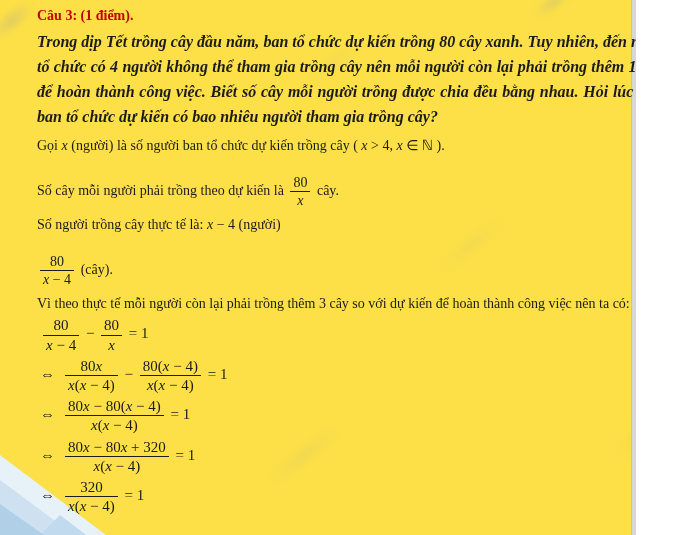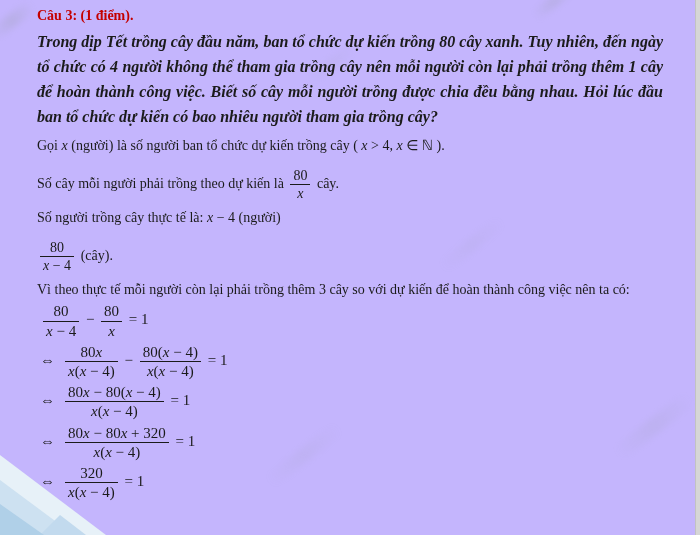--- a/index.html
+++ b/index.html
@@ -2,21 +2,21 @@
 <html lang="vi"><head>
 <meta charset="utf-8">
 <style>
   html,body{margin:0;padding:0;}
   body{
     width:700px;height:535px;overflow:hidden;
     background:#ffffff;
     font-family:"Liberation Serif", serif;
   }
   .page{
-    position:relative;width:700px;height:535px;background:#c4b5fd;overflow:hidden;
+    position:relative;width:636px;height:535px;background:#fde047;overflow:hidden;
   }
   
   .edge-strip{
     position:absolute;top:0;right:0;width:4px;height:100%;
     background:#d6d6d6;border-left:1px solid #c2c2c2;
   }
   
   .wm{
     position:absolute;
     background:linear-gradient(90deg, rgba(160,166,175,0), rgba(150,156,166,.85), rgba(160,166,175,0));
@@ -46,21 +46,21 @@
   }
   .problem{
     margin-top:3px;
     font-weight:bold;font-style:italic;
     font-size:16px;line-height:25px;
     text-align:justify;
   }
   .solution{font-size:14px;}
   .sol-line{line-height:17px;}
   .sol-line.k-text{margin-top:8px;}
-  .sol-line.k-frac{margin-top:14px;}
+  .sol-line.k-frac{margin-top:21px;}
   .sol-line.k-eq{margin-top:5px;margin-left:3px;font-size:15px;}
   .sol-line .math i{font-style:italic;}
   .frac{
     display:inline-block;vertical-align:middle;text-align:center;
     margin:0 3px;line-height:1.08;
   }
   .frac .num{display:block;padding:0 3px 1px;border-bottom:1.4px solid #1b1b1b;}
   .frac .den{display:block;padding:1px 3px 0;}
   .iff{display:inline-block;margin-right:7px;letter-spacing:0;}
 </style>

